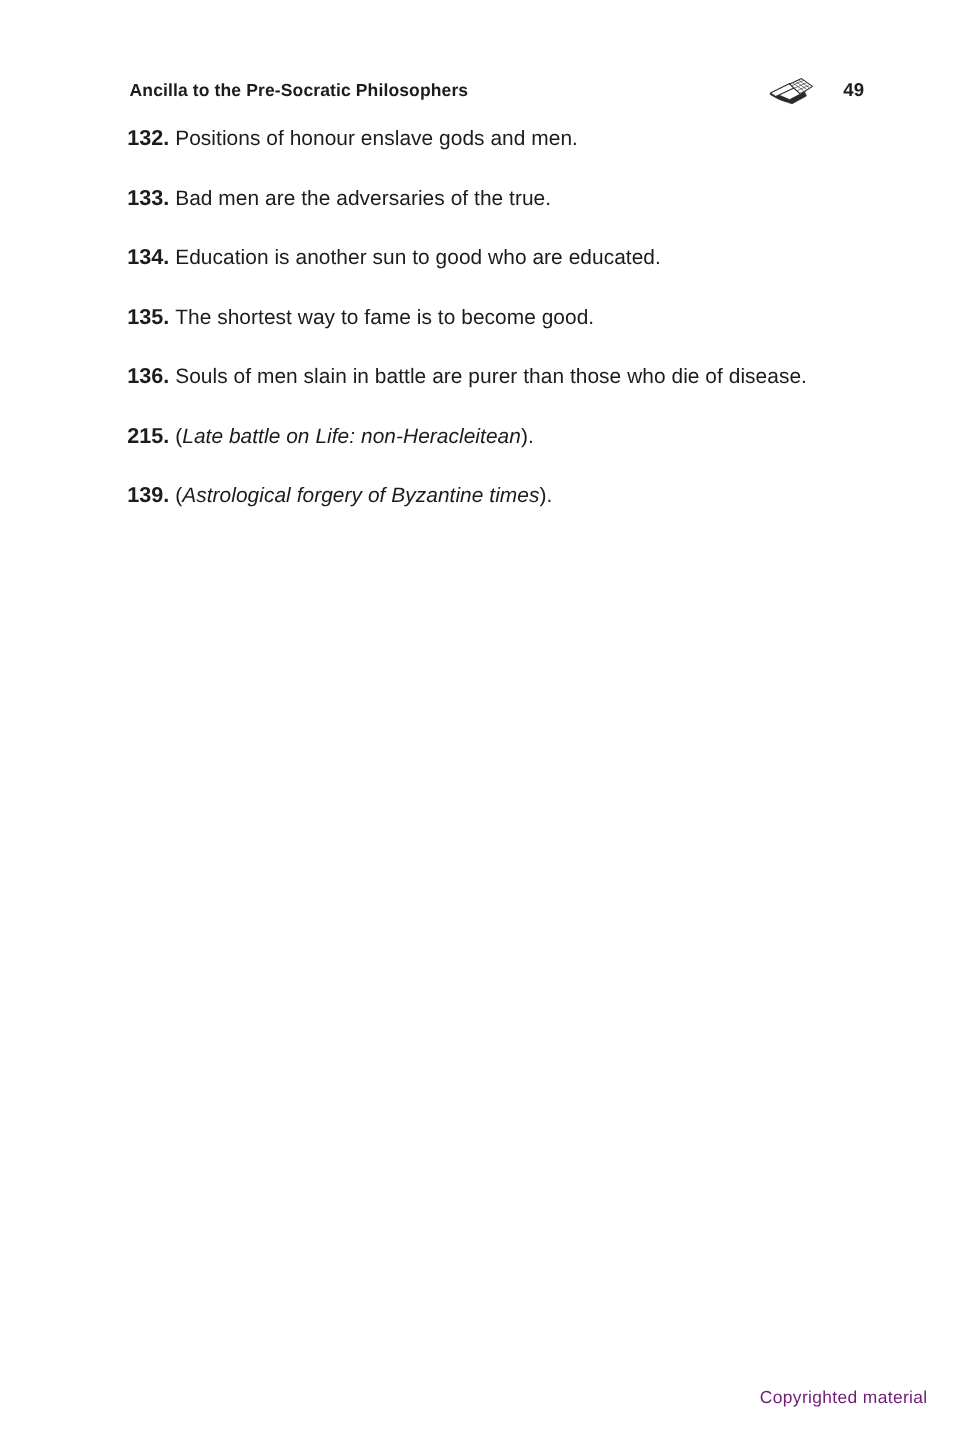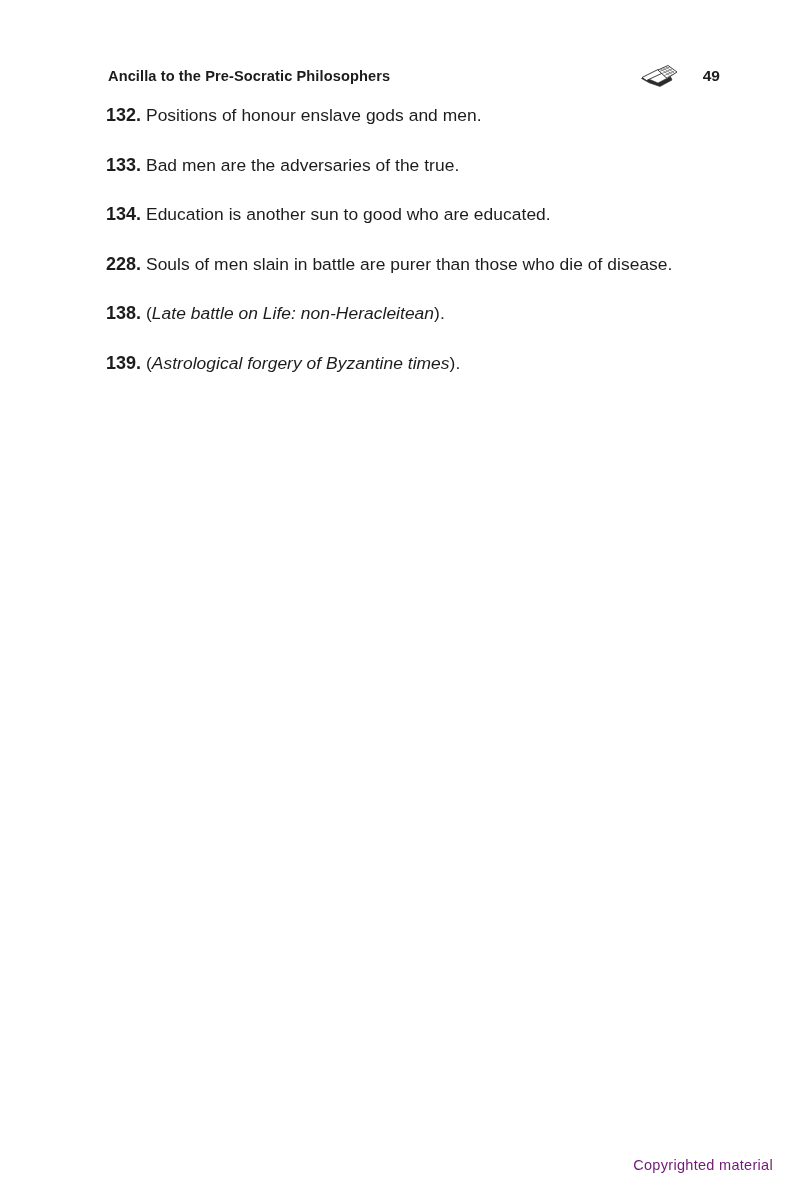--- a/index.html
+++ b/index.html
@@ -127,25 +127,29 @@
     </li>
     <li class="fragment-item">
       <span class="fragment-number">133.</span>
       <span class="fragment-text"><span></span><span>Bad men are the adversaries of the true.</span><span></span></span>
     </li>
     <li class="fragment-item">
       <span class="fragment-number">134.</span>
       <span class="fragment-text"><span></span><span>Education is another sun to good who are educated.</span><span></span></span>
     </li>
     <li class="fragment-item">
-      <span class="fragment-number">228.</span>
+      <span class="fragment-number">135.</span>
+      <span class="fragment-text"><span></span><span>The shortest way to fame is to become good.</span><span></span></span>
+    </li>
+    <li class="fragment-item">
+      <span class="fragment-number">136.</span>
       <span class="fragment-text"><span></span><span>Souls of men slain in battle are purer than those who die of disease.</span><span></span></span>
     </li>
     <li class="fragment-item">
-      <span class="fragment-number">138.</span>
+      <span class="fragment-number">215.</span>
       <span class="fragment-text"><span>(</span><span class="it">Late battle on Life: non-Heracleitean</span><span>).</span></span>
     </li>
     <li class="fragment-item">
       <span class="fragment-number">139.</span>
       <span class="fragment-text"><span>(</span><span class="it">Astrological forgery of Byzantine times</span><span>).</span></span>
     </li>
   </ol>
 
   <div class="watermark">Copyrighted material</div>
 

